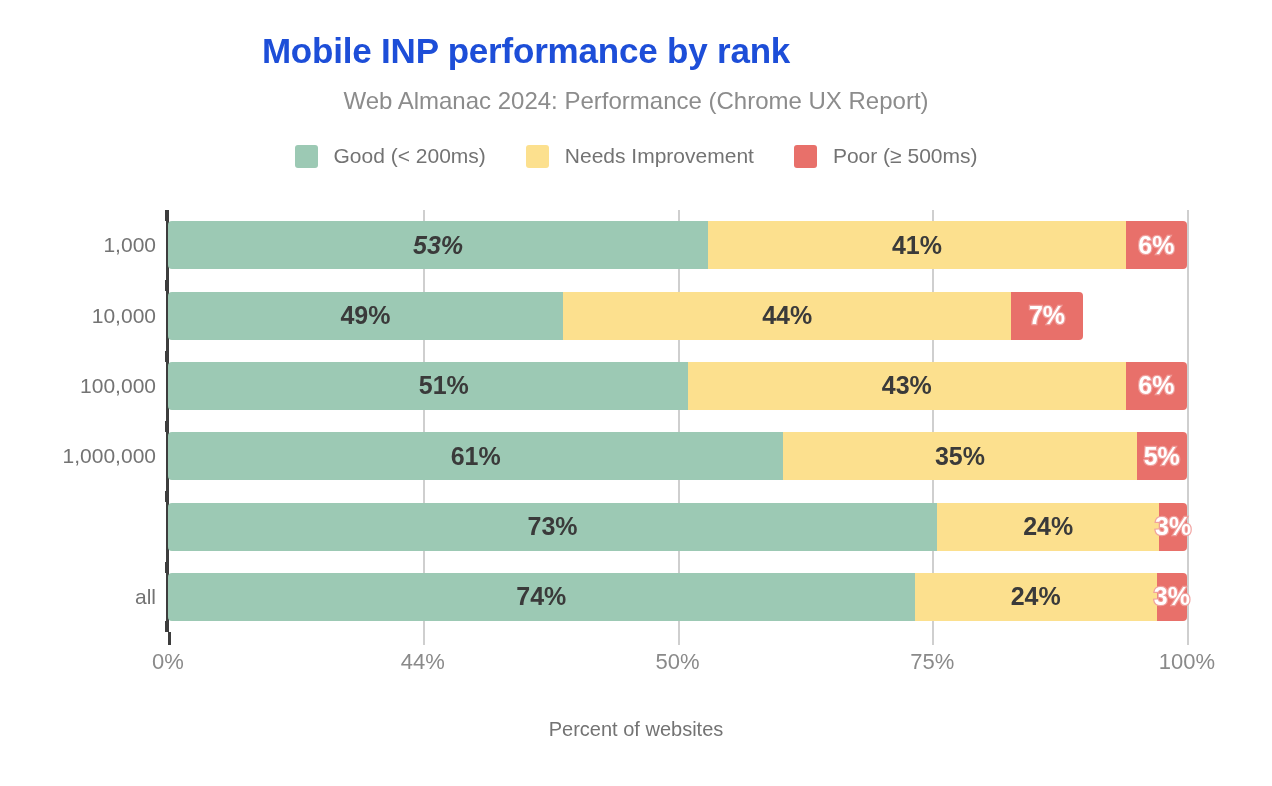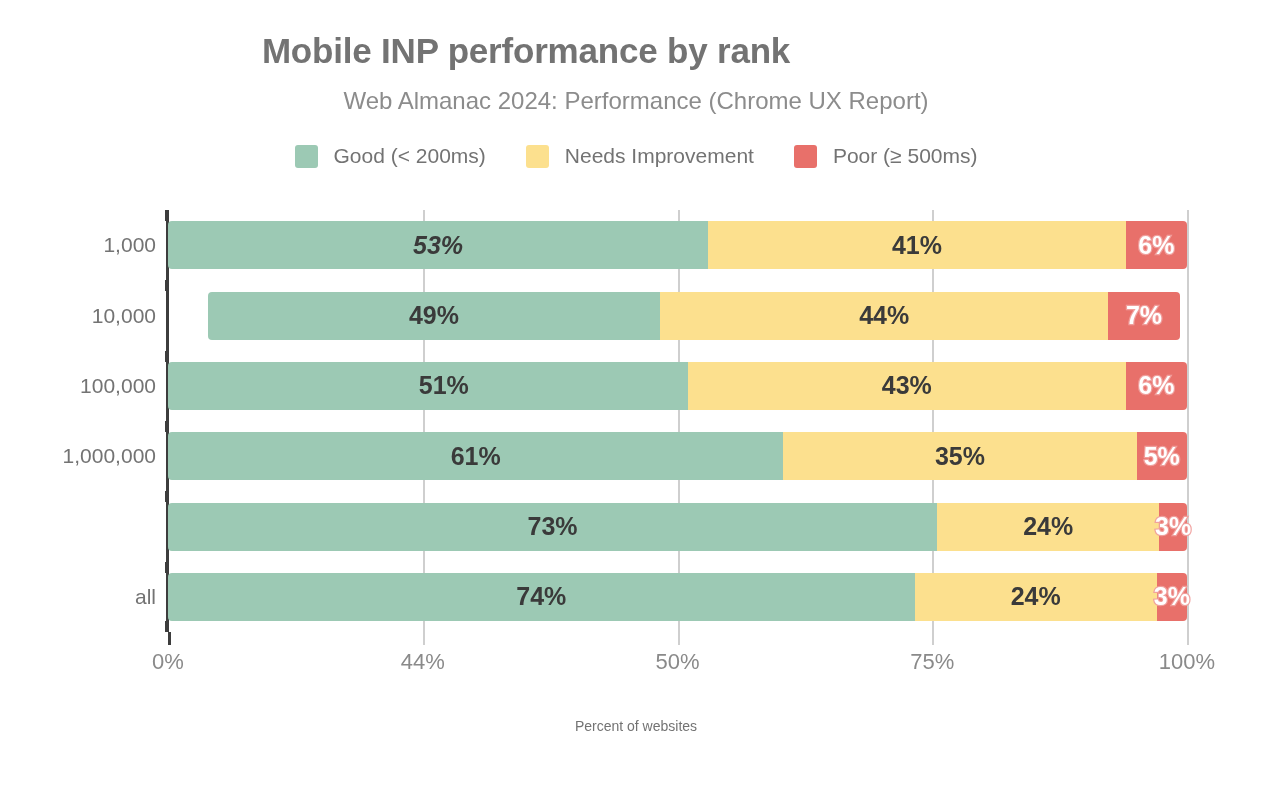--- a/index.html
+++ b/index.html
@@ -22,21 +22,21 @@
 
   
   .chart-title {
     position: absolute;
     left: 0;
     top: 31px;
     width: 1052px;
     text-align: center;
     font-size: 35px;
     font-weight: bold;
-    color: #737373;
+    color: #1d4ed8;
     letter-spacing: -0.2px;
     white-space: nowrap;
   }
   .chart-subtitle {
     position: absolute;
     left: 0;
     top: 87px;
     width: 1272px;
     text-align: center;
     font-size: 24px;
@@ -181,21 +181,21 @@
     color: #8a8a8a;
     transform: translateX(-50%);
     white-space: nowrap;
   }
   .xaxis-title {
     position: absolute;
     left: 0;
     top: 718px;
     width: 1272px;
     text-align: center;
-    font-size: 14px;
+    font-size: 20px;
     color: #737373;
     white-space: nowrap;
   }
 </style>
 </head>
 <body>
 
 <div id="chart-root">
 
   <div class="chart-title">Mobile INP performance by rank</div>
@@ -237,21 +237,21 @@
         </div>
         <div class="seg" style="width: 417.79px; background: rgb(252, 224, 142);">
           <span class="seg-label dark">41%</span>
         </div>
         <div class="seg last" style="width: 61.14px; background: rgb(232, 112, 106);">
           <span class="seg-label light">6%</span>
         </div>
       </div>
       <div class="ytick" style="top: 70.3333px; height: 11.1667px;"></div>
       <div class="bar-row" style="top: 81.5px;">
-        <div class="seg first" style="width: 452px; background: rgb(156, 201, 180); margin-left: 40px;">
+        <div class="seg first" style="width: 395px; background: rgb(156, 201, 180);">
           <span class="seg-label dark">49%</span>
         </div>
         <div class="seg" style="width: 448.36px; background: rgb(252, 224, 142);">
           <span class="seg-label dark">44%</span>
         </div>
         <div class="seg last" style="width: 71.33px; background: rgb(232, 112, 106);">
           <span class="seg-label light">7%</span>
         </div>
       </div>
       <div class="ytick" style="top: 140.667px; height: 11.1667px;"></div>

